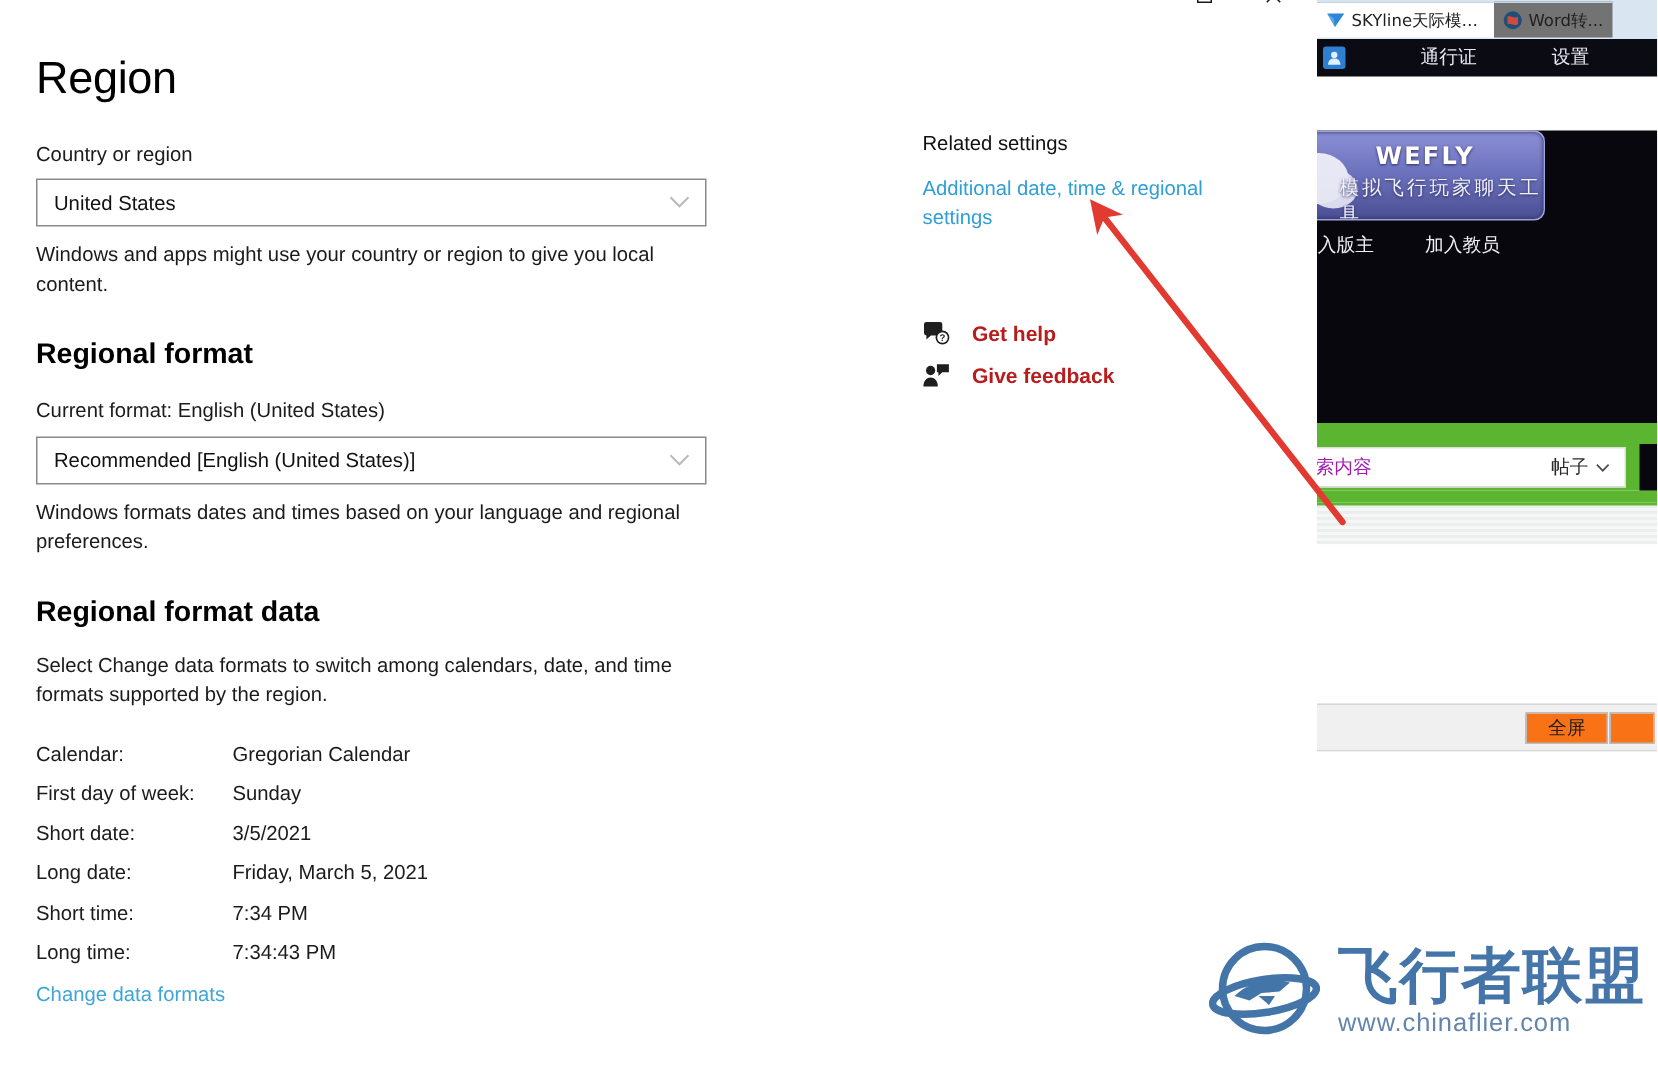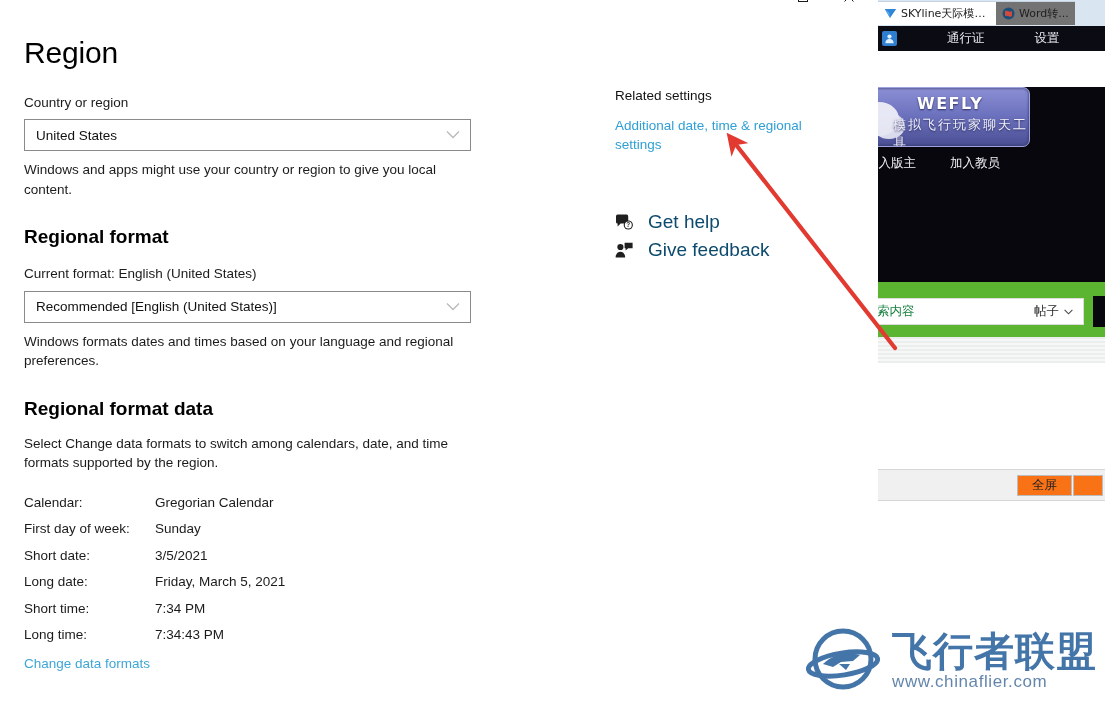--- a/index.html
+++ b/index.html
@@ -98,21 +98,21 @@
   .aside-link {
     font-size: 13.5px; color: #2f9fd4; line-height: 1.38;
     cursor: pointer; display: block; width: 205px;
   }
   .support-row {
     display: flex; align-items: center; gap: 14px;
     margin-top: 0; height: 28px;
   }
   .support-list { margin-top: 54px; }
   .support-icon { width: 19px; flex: 0 0 19px; display: flex; align-items: center; justify-content: center; }
-  .support-label { font-size: 19px; color: #0c4a6e; cursor: pointer; }
+  .support-label { font-size: 14px; color: #b91c1c; cursor: pointer; font-weight: bold; }
 
   
   #annotation-arrow { position: absolute; left: 0; top: 0; width: 1105px; height: 712px; pointer-events: none; }
 
   
   #bg-browser {
     position: absolute; left: 878px; top: 0;
     width: 227px; height: 712px;
     background: #ffffff;
     overflow: hidden;
@@ -194,21 +194,21 @@
     padding: 0 0 0 0; position: relative;
   }
   .search-box {
     position: absolute; left: -10px; top: 2px;
     width: 216px; height: 27px;
     background: #ffffff;
     display: flex; align-items: center;
     border: 1px solid #dcdcdc;
   }
   .search-input-text {
-    flex: 1; font-size: 12.5px; color: #15803d; padding-left: 8px;
+    flex: 1; font-size: 12.5px; color: #a21caf; padding-left: 8px;
     white-space: nowrap; overflow: hidden;
   }
   .search-type {
     display: flex; align-items: center; gap: 5px;
     padding-right: 10px; font-size: 12.5px; color: #2b2b2b; cursor: pointer;
   }
   .search-dark-cap { position:absolute; right:0; top:0; width:12px; height:31px; background:#07070d; }
 
   .forum-body-strip {
     height: 28px;

